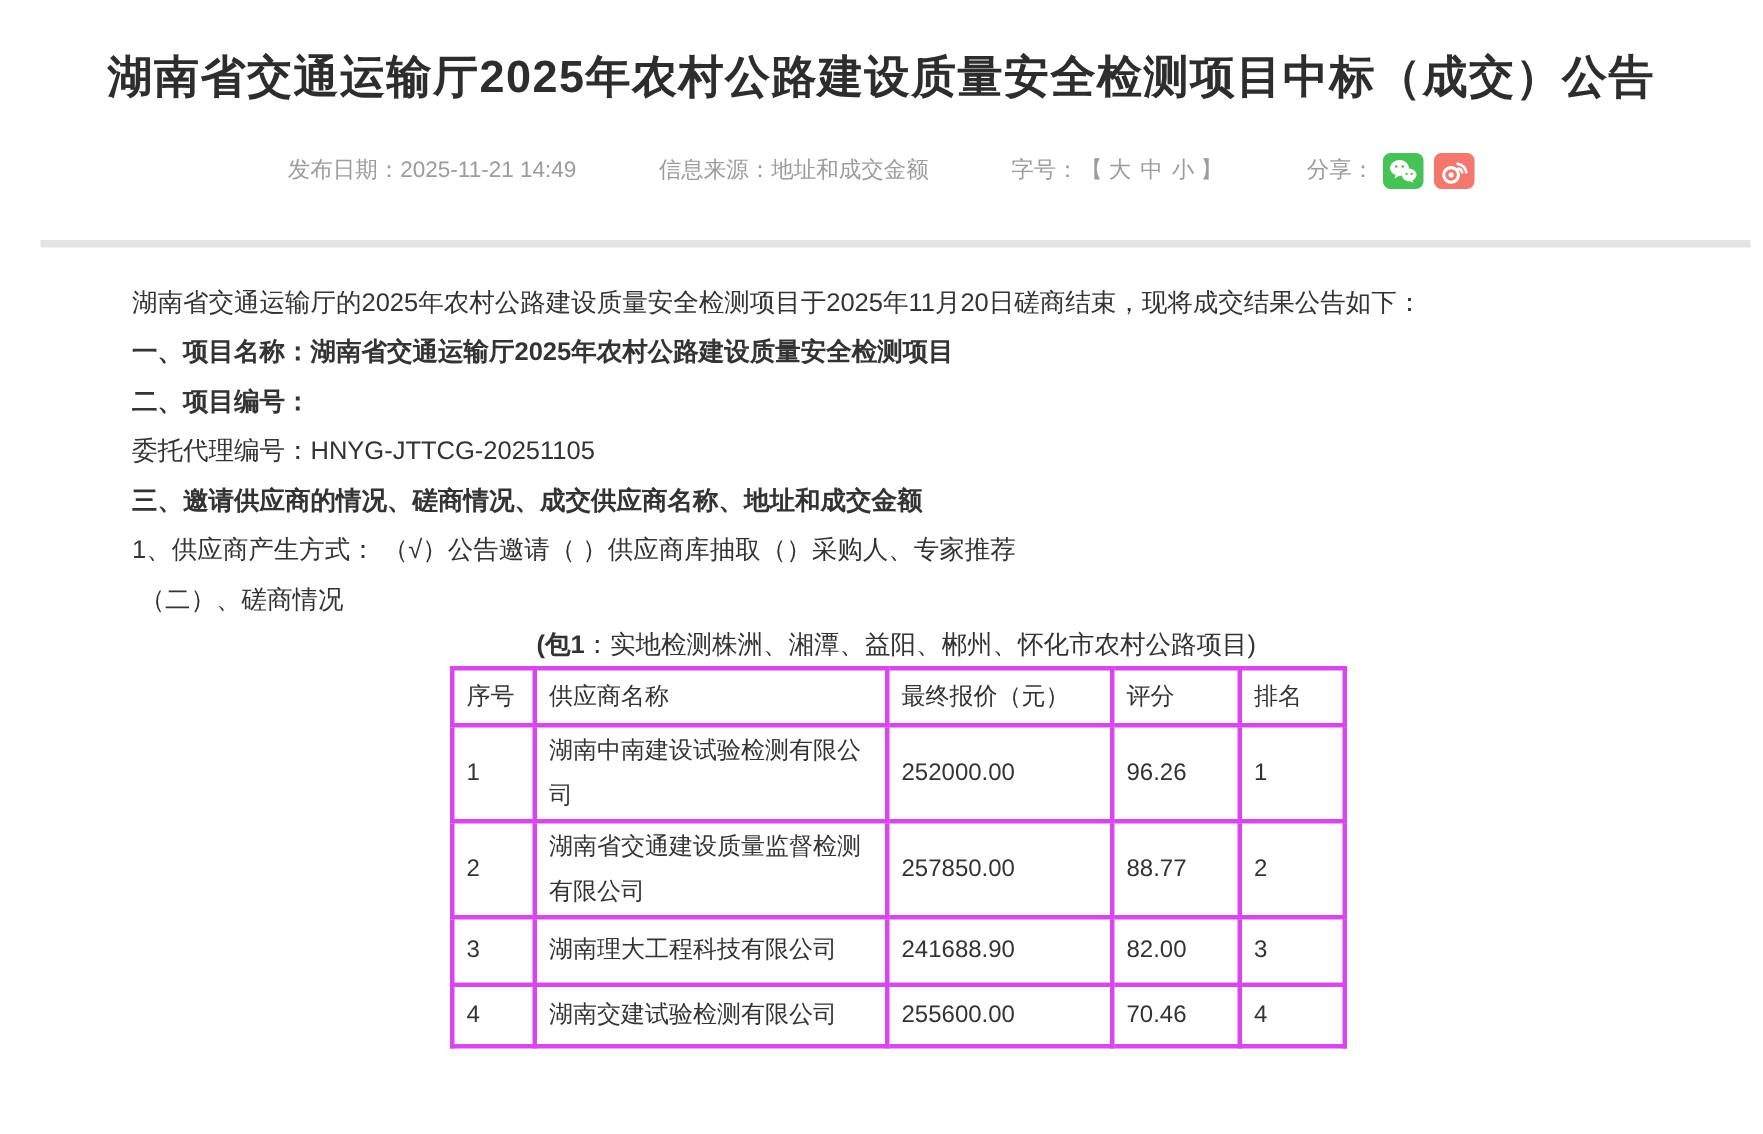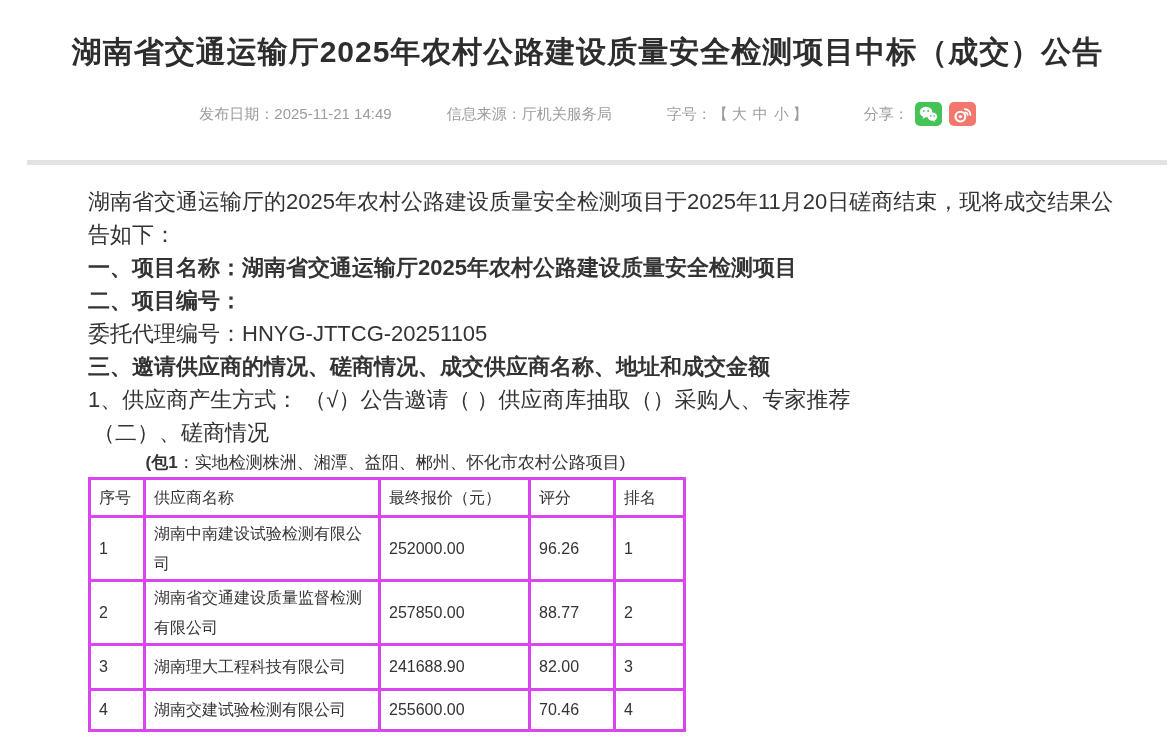--- a/index.html
+++ b/index.html
@@ -24,25 +24,25 @@
   .share-btn{
     width:27px;height:24px;border-radius:5px;display:inline-flex;
     align-items:center;justify-content:center;cursor:pointer;
   }
   .wechat{background:#46c356;}
   .weibo{background:#f3776d;}
   
   .divider{height:5px;background:#e3e3e3;margin:34px 8px 0 27px;}
   
   .content{padding:20px 60px 0 88px;}
-  .content p{margin:0;font-size:22px;line-height:33px;color:#333333;}
+  .content p{margin:0;font-size:17px;line-height:33px;color:#333333;}
   .content p.bold{font-weight:700;}
   .content p.indent{padding-left:5px;}
   
-  .table-zone{width:595px;}
+  .table-zone{width:595px;margin-left:212px;}
   .tbl-caption{
     text-align:center;font-size:17px;line-height:28px;color:#333333;
   }
   .tbl-caption b{font-weight:700;}
   table.award{
     border-collapse:collapse;table-layout:fixed;width:595px;margin-top:0;
   }
   table.award th,table.award td{
     border:3px solid #d946ef;text-align:left;vertical-align:middle;
     font-size:16px;color:#333333;font-weight:400;padding:0 8px;
@@ -62,21 +62,21 @@
   <h1 class="page-title">湖南省交通运输厅2025年农村公路建设质量安全检测项目中标（成交）公告</h1>
 
   <div class="meta-row">
     <span class="meta-item">
         <span>发布日期：</span>
         <span>2025-11-21 14:49</span>
       </span>
 
     <span class="meta-item">
         <span>信息来源：</span>
-        <span>厅机关服务局</span>
+        <span>地址和成交金额</span>
       </span>
 
     <span class="meta-item">
       <span>字号：</span>
       <span class="fs-bracket">【</span>
       <span class="fs-opt">大</span>
       <span class="fs-opt">中</span>
       <span class="fs-opt">小</span>
       <span class="fs-bracket">】</span>
     </span>

